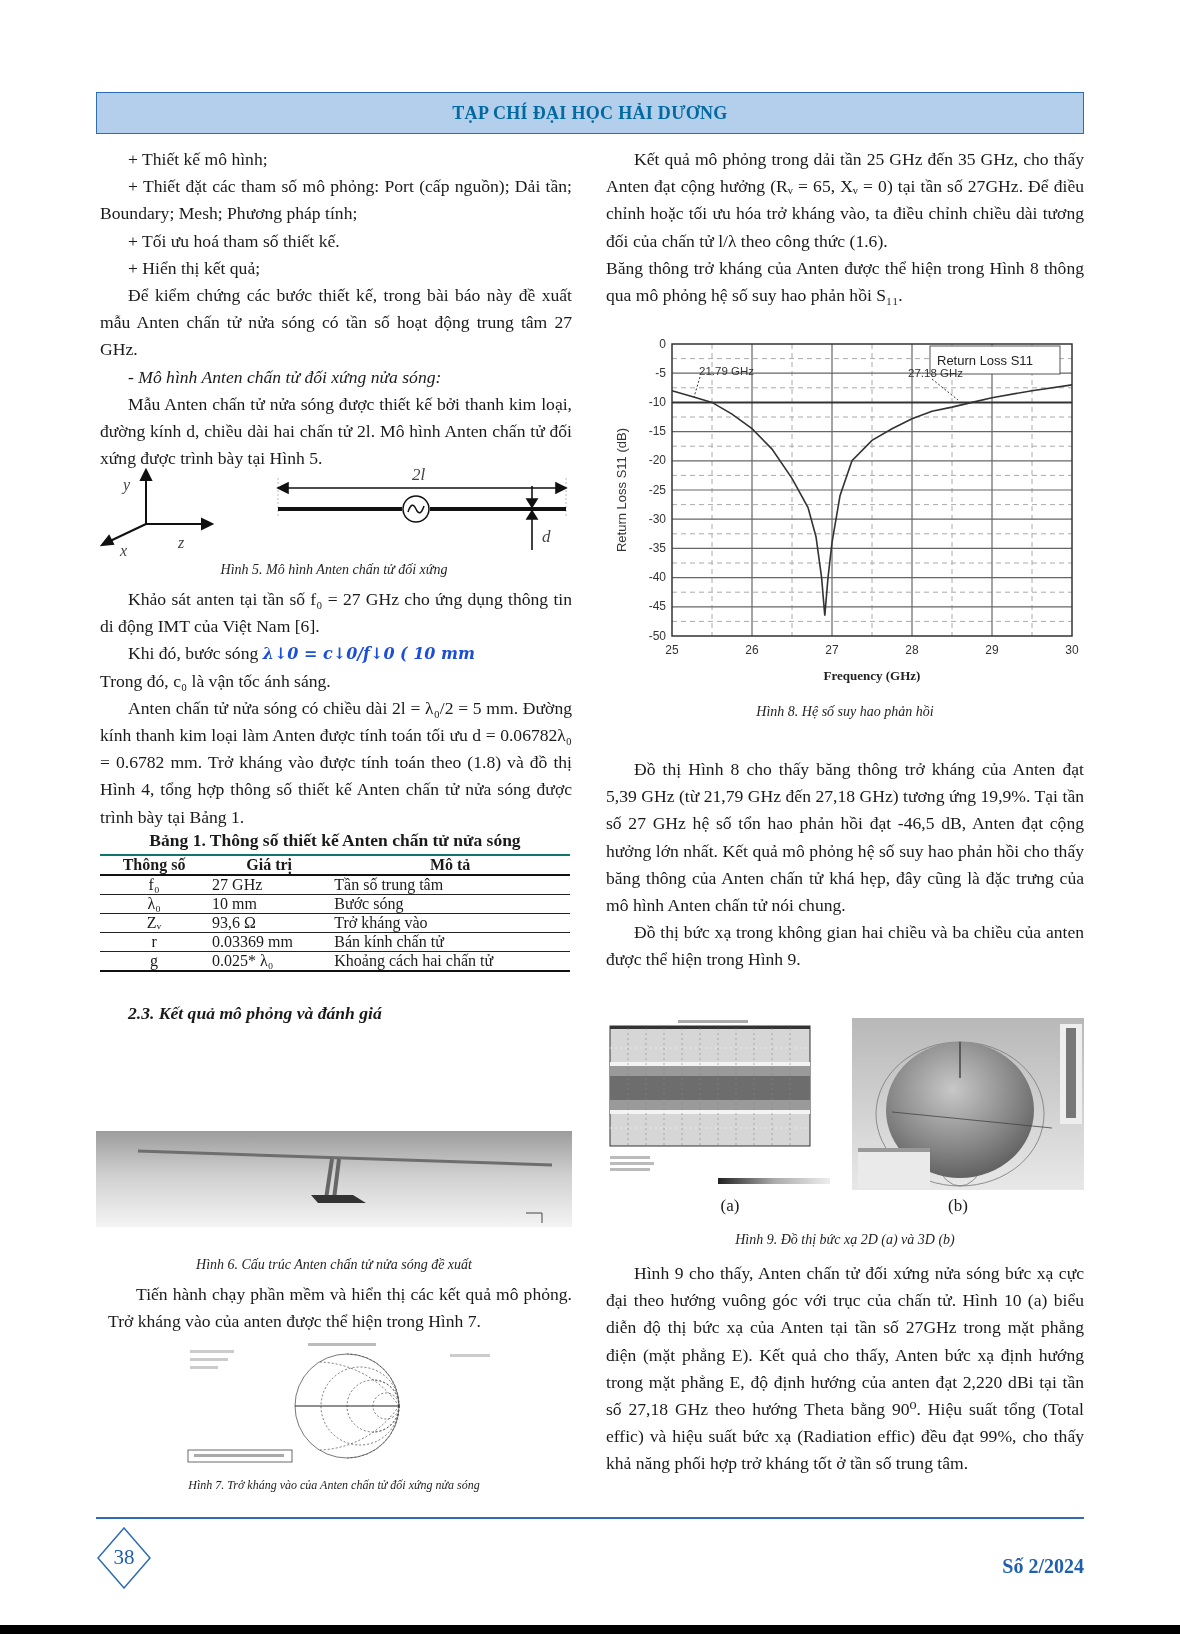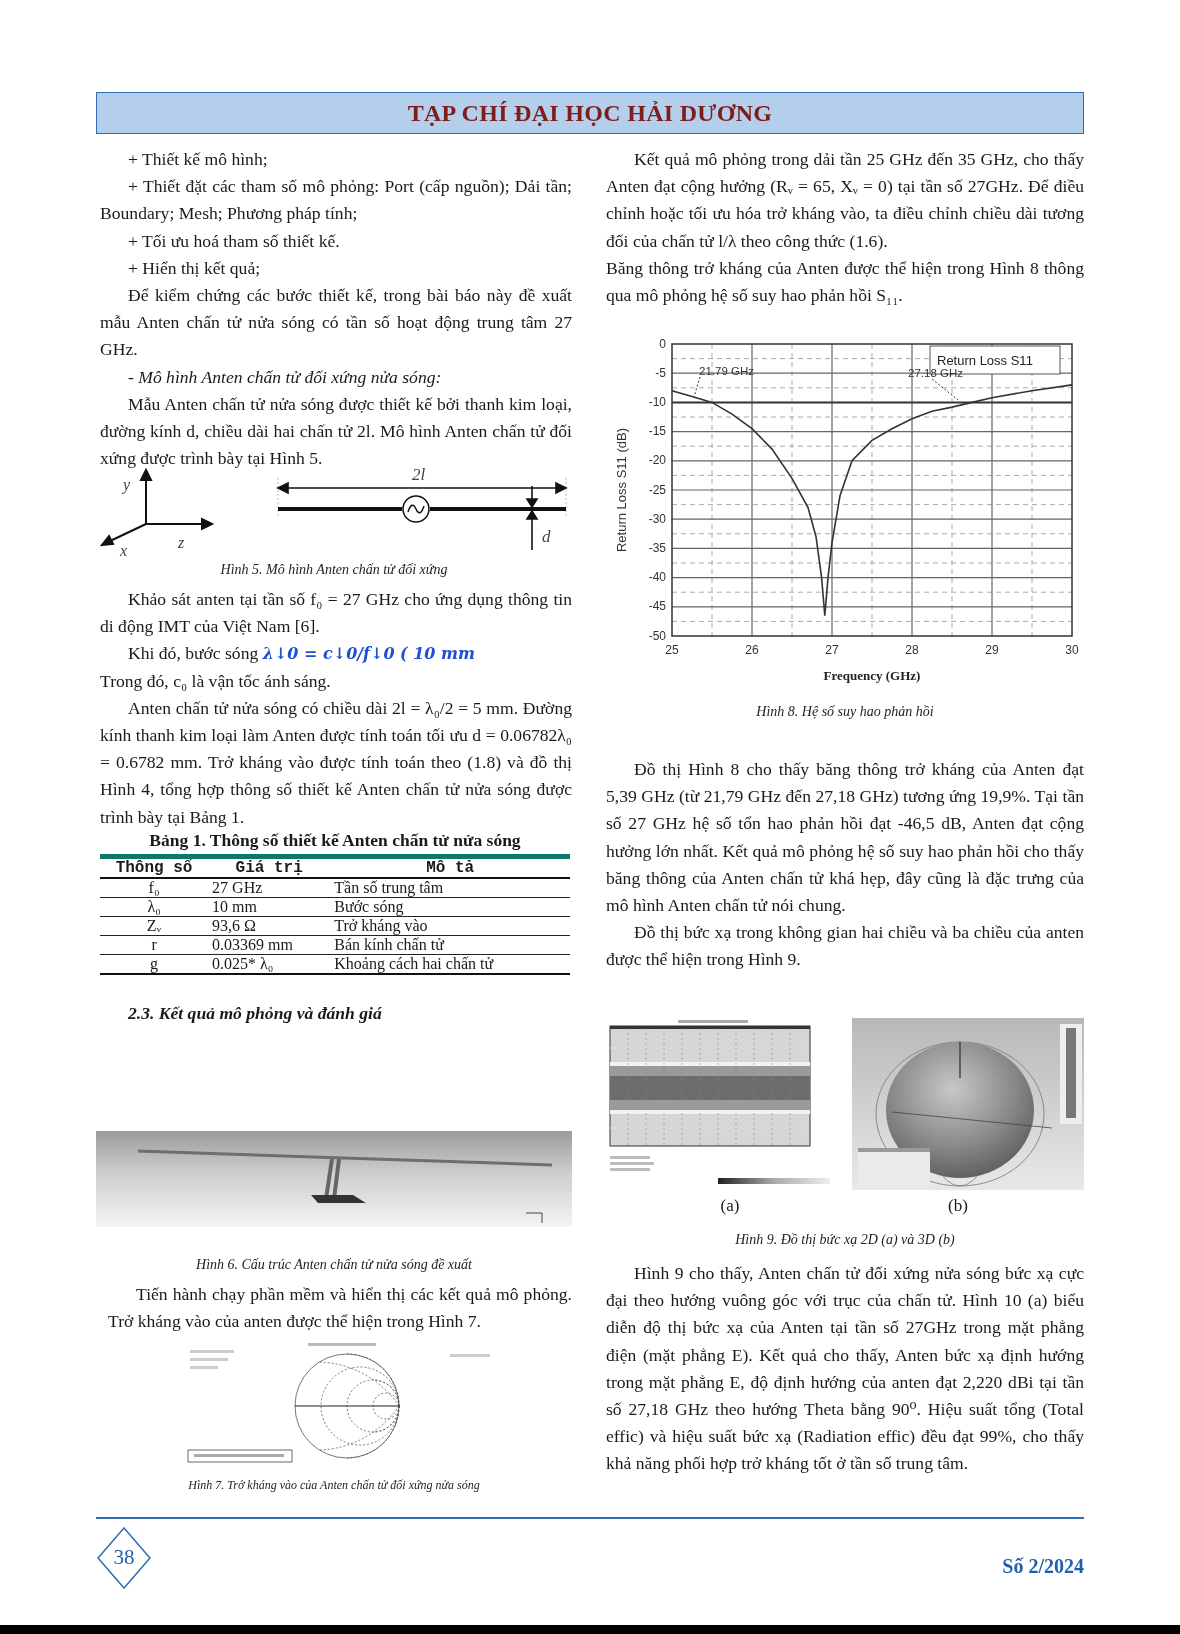--- a/index.html
+++ b/index.html
@@ -1,29 +1,29 @@
 <!DOCTYPE html>
 <html><head>
 <meta charset="utf-8">
 <style>
   html, body { margin:0; padding:0; }
   body { width:1180px; height:1634px; background:#ffffff; position:relative; overflow:hidden;
          font-family:"Liberation Serif","DejaVu Serif",serif; color:#1a1a1a; }
   .abs { position:absolute; }
   .header { left:96px; top:92px; width:988px; height:42px; background:#b3cfeb; border:1.5px solid #2f6db3;
             box-sizing:border-box; display:flex; align-items:center; justify-content:center; }
-  .header span { color:#7f1d1d; font-weight:bold; font-size:24px; letter-spacing:0.3px; }
+  .header span { color:#0369a1; font-weight:bold; font-size:18px; letter-spacing:0.3px; }
   .col { position:absolute; font-size:17.6px; line-height:27.2px; text-align:justify; }
   .col p { margin:0; }
   .ind { text-indent:28px; }
   .it { font-style:italic; }
   .cap { font-style:italic; font-size:14px; text-align:center; color:#222; }
   .b { font-weight:bold; }
   table.t1 { border-collapse:collapse; width:100%; font-size:16px; line-height:18px; }
-  table.t1 th { font-weight:bold; border-top:5px solid #0f766e; border-bottom:2px solid #111; padding:0 2px;font-family:Liberation Mono, monospace; }
+  table.t1 th { font-weight:bold; border-top:2px solid #0f766e; border-bottom:2px solid #111; padding:0 2px; }
   table.t1 td { padding:0 4px; border-bottom:1px solid #222; }
   table.t1 tr:last-child td { border-bottom:2px solid #111; }
   .fig6 { background:linear-gradient(#9c9c9c 0%, #cfcfcf 45%, #f4f4f4 100%); }
   .footer-line { left:96px; top:1517px; width:988px; height:2px; background:#2f6db3; }
   .page-no { left:96px; top:1527px; width:56px; height:62px; }
   .issue { left:960px; top:1548px; width:124px; text-align:right; color:#1f5fae; font-weight:bold; font-size:20px;margin-top:7px; }
   .bottom-bar { left:0; top:1625px; width:1180px; height:9px; background:#000; }
 </style>
 </head>
 <body>

